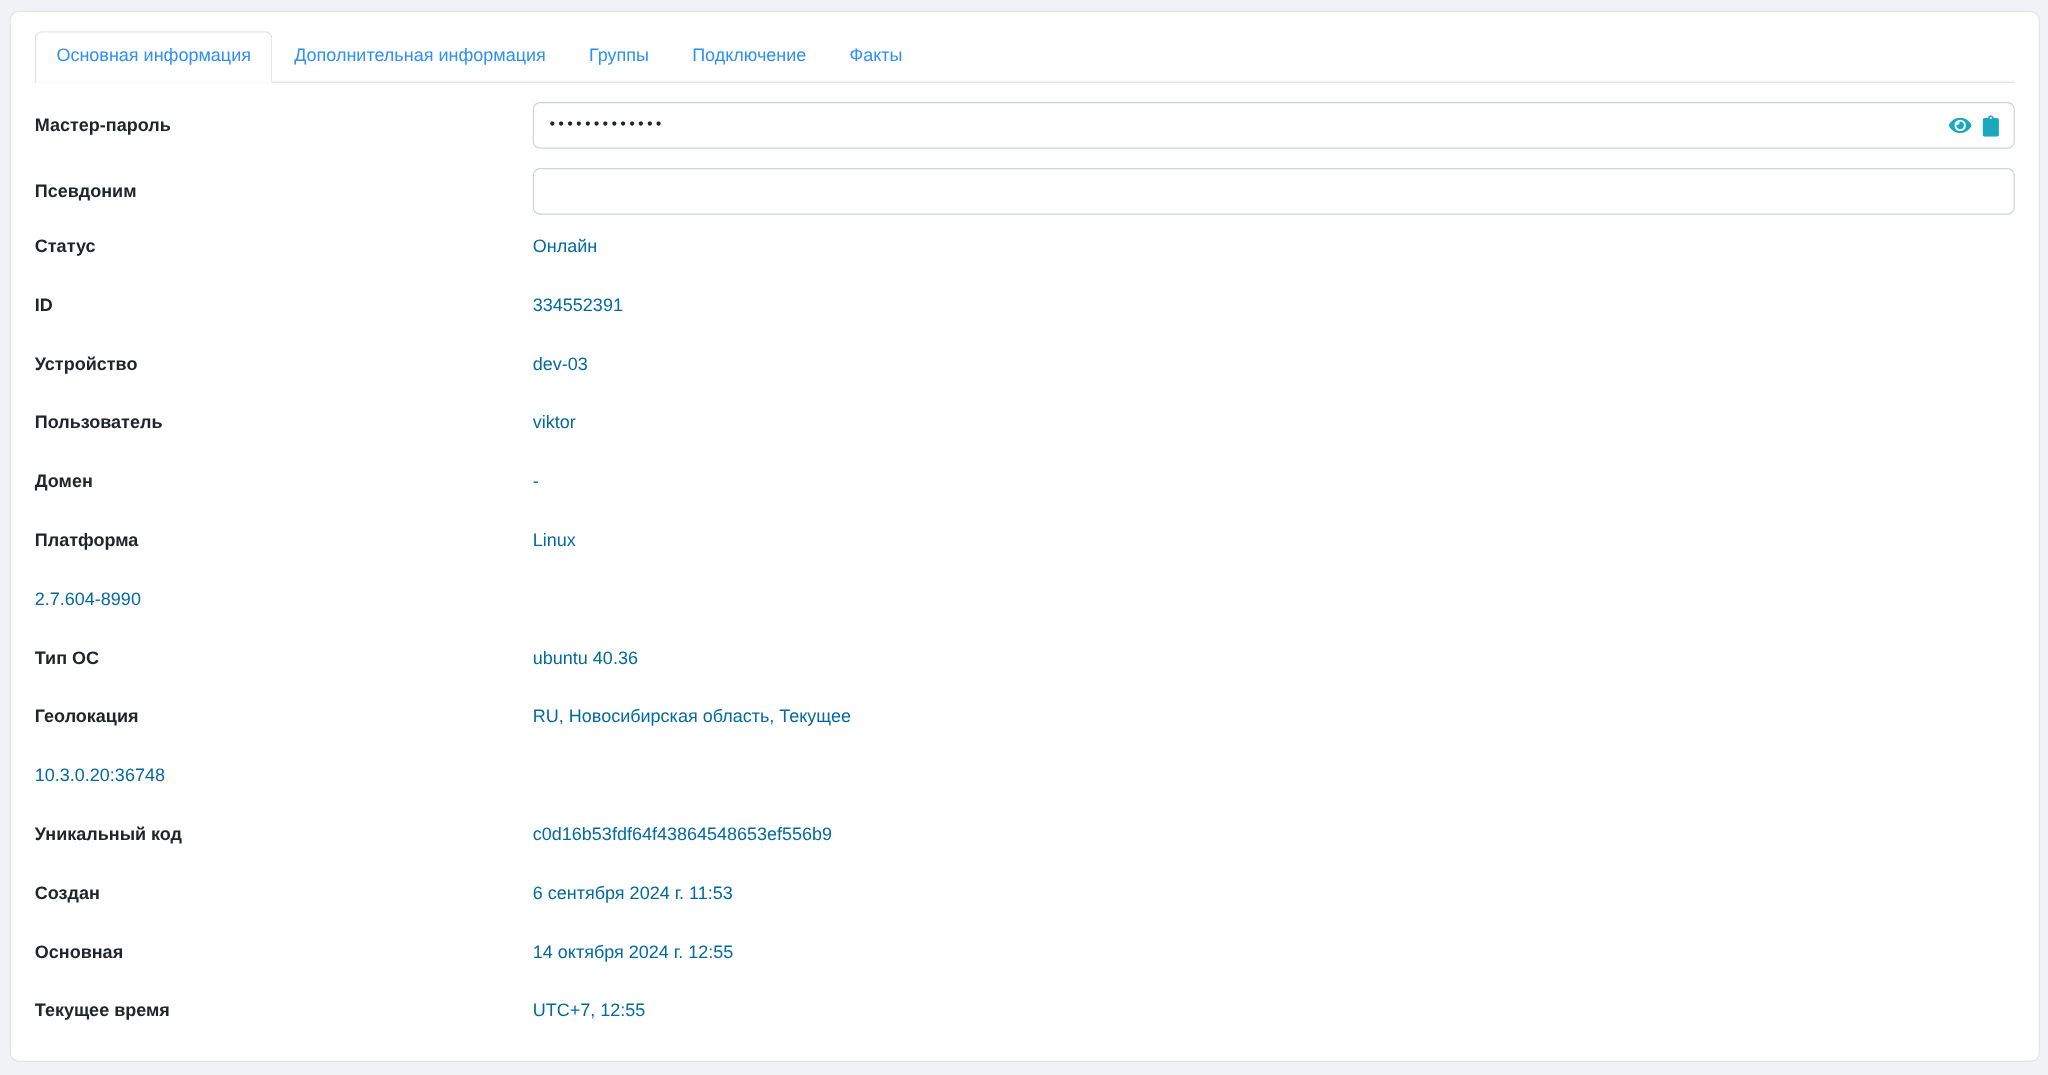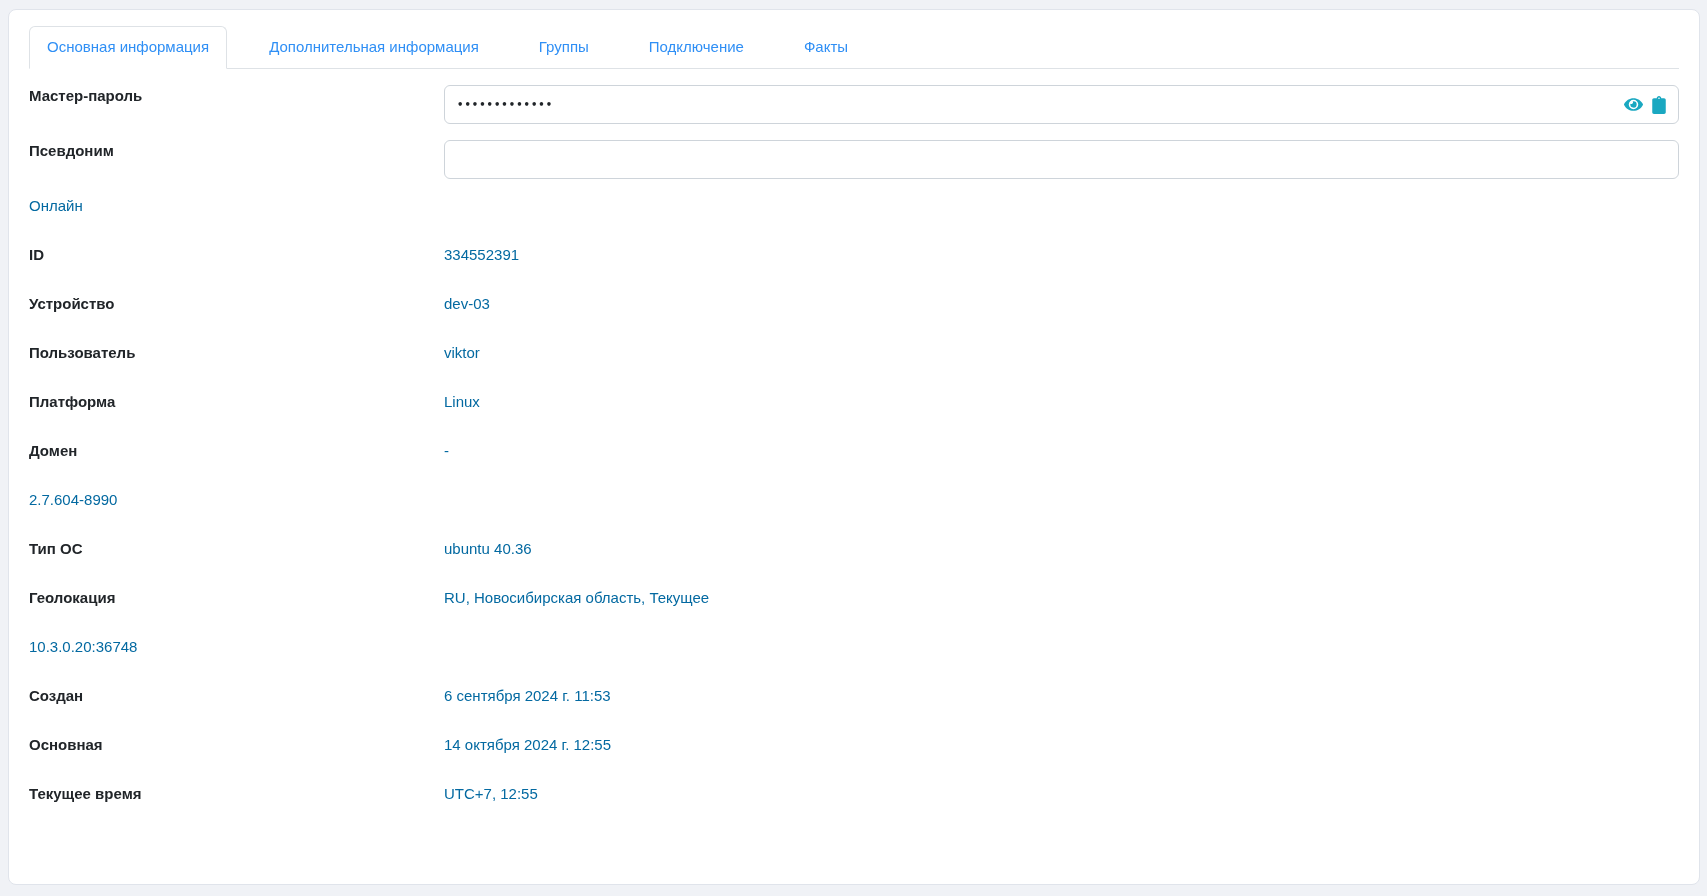--- a/index.html
+++ b/index.html
@@ -22,21 +22,20 @@
     background: #ffffff;
     border: 1px solid #e0e4eb;
     border-radius: 8px;
     padding: 16px 20px 0 20px;
   }
   
   .tab-bar {
     display: flex;
     align-items: flex-end;
     border-bottom: 1px solid #dee2e6;
-    gap: 24px;
   }
   .tab {
     box-sizing: border-box;
     padding: 10px 17px 11px 17px;
     margin-bottom: -1px;
     font-size: 15px;
     line-height: 20px;
     color: #2f8ff5;
     border: 1px solid transparent;
     border-radius: 6px 6px 0 0;
@@ -46,21 +45,21 @@
   .tab.active {
     background: #ffffff;
     border-color: #dee2e6 #dee2e6 #ffffff #dee2e6;
   }
   
   .form {
     margin-top: 16px;
   }
   .frow {
     display: flex;
-    align-items: flex-start;
+    align-items: center;
     margin-bottom: 28px;
   }
   .frow.input-row {
     margin-bottom: 16px;
   }
   .flabel {
     width: 415px;
     min-width: 415px;
     font-size: 15px;
     line-height: 21px;
@@ -150,66 +149,71 @@
         </span>
       </div>
     </div>
 
     <div class="frow input-row">
       <div class="flabel">Псевдоним</div>
       <input class="text-input" type="text" value="" style="">
     </div>
 
     <div class="frow">
+      <div class="flabel">Статус</div>
       <div class="fvalue">Онлайн</div>
     </div>
 
     <div class="frow">
       <div class="flabel">ID</div>
       <div class="fvalue">334552391</div>
     </div>
 
     <div class="frow">
       <div class="flabel">Устройство</div>
       <div class="fvalue">dev-03</div>
     </div>
 
     <div class="frow">
       <div class="flabel">Пользователь</div>
       <div class="fvalue">viktor</div>
     </div>
 
     <div class="frow">
+      <div class="flabel">Домен</div>
+      <div class="fvalue">-</div>
+    </div>
+
+    <div class="frow">
       <div class="flabel">Платформа</div>
       <div class="fvalue">Linux</div>
     </div>
 
     <div class="frow">
-      <div class="flabel">Домен</div>
-      <div class="fvalue">-</div>
-    </div>
-
-    <div class="frow">
       <div class="fvalue">2.7.604-8990</div>
     </div>
 
     <div class="frow">
       <div class="flabel">Тип ОС</div>
       <div class="fvalue">ubuntu 40.36</div>
     </div>
 
     <div class="frow">
       <div class="flabel">Геолокация</div>
       <div class="fvalue">RU, Новосибирская область, Текущее</div>
     </div>
 
     <div class="frow">
       <div class="fvalue">10.3.0.20:36748</div>
     </div>
 
+    <div class="frow">
+      <div class="flabel">Уникальный код</div>
+      <div class="fvalue">c0d16b53fdf64f43864548653ef556b9</div>
+    </div>
 
     <div class="frow">
       <div class="flabel">Создан</div>
       <div class="fvalue">6 сентября 2024 г. 11:53</div>
     </div>
 
     <div class="frow">
       <div class="flabel">Основная</div>
       <div class="fvalue">14 октября 2024 г. 12:55</div>
     </div>

